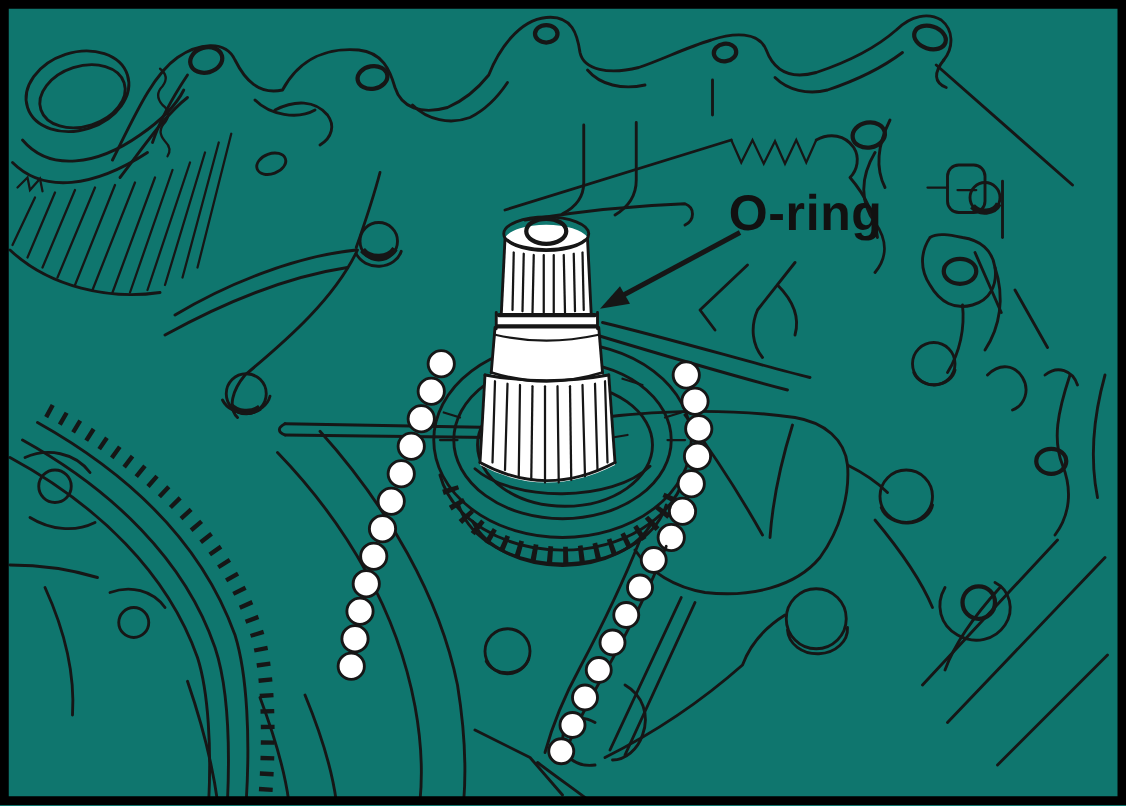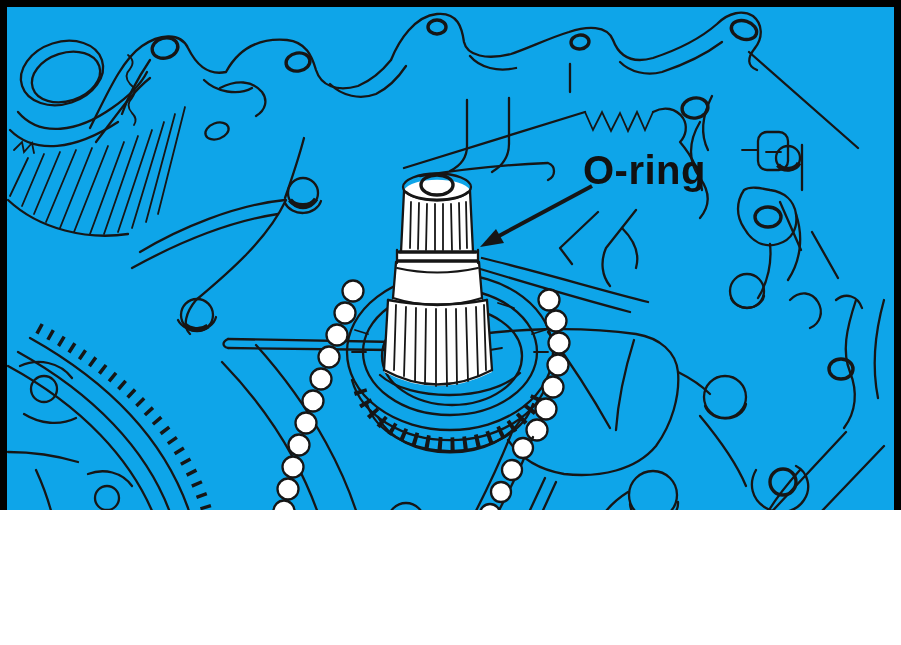--- a/index.html
+++ b/index.html
@@ -1,16 +1,16 @@
 <!DOCTYPE html>
 <html><head>
 <meta charset="utf-8">
 <style>
   html,body{margin:0;padding:0;background:#fff;}
-  .stage{position:relative;width:901px;height:510px;background:#0ea5e9;overflow:hidden;
+  .stage{position:relative;width:901px;height:645px;background:#0f766e;overflow:hidden;
          font-family:"Liberation Sans",sans-serif;}
   svg{position:absolute;left:0;top:0;}
   .ink{stroke:#161616;fill:none;stroke-width:2.3;stroke-linecap:round;stroke-linejoin:round;}
   .ink-thin{stroke:#161616;fill:none;stroke-width:1.8;stroke-linecap:round;}
   .ink-bold{stroke:#161616;fill:none;stroke-width:3.4;stroke-linecap:round;}
   .white{fill:#ffffff;}
   .teeth{stroke:#161616;fill:none;}
   .callout-text{font-weight:bold;font-size:40px;fill:#111;letter-spacing:0.5px;
                 font-family:"Liberation Sans",sans-serif;}
 </style>

